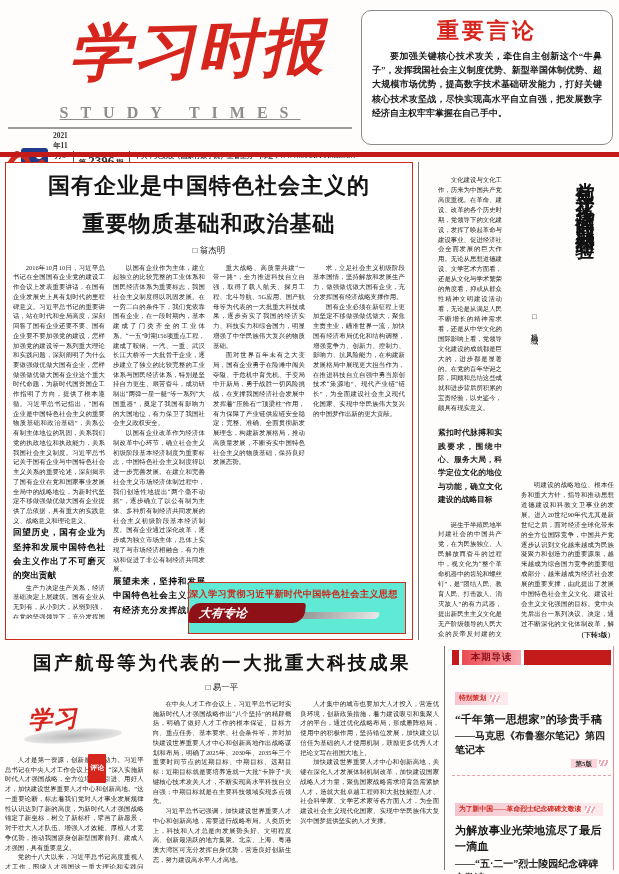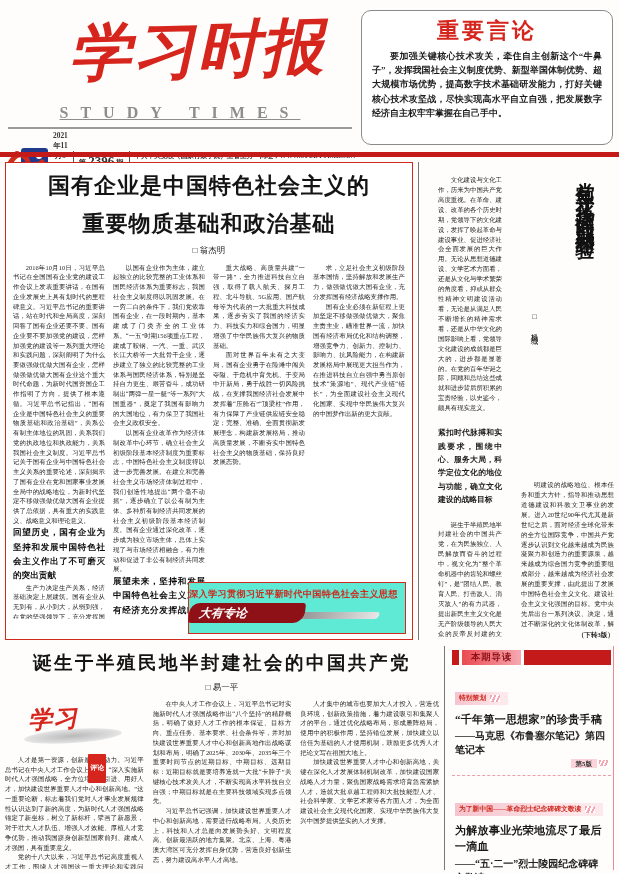--- a/index.html
+++ b/index.html
@@ -183,21 +183,21 @@
           <p>明建设的战略地位、根本任务和重大方针，指导和推动思想道德建设和科教文卫事业的发展。进入20世纪90年代尤其是新世纪之后，面对经济全球化带来的全方位国际竞争，中国共产党逐步认识到文化越来越成为民族凝聚力和创造力的重要源泉，越来越成为综合国力竞争的重要组成部分，越来越成为经济社会发展的重要支撑，由此提出了发展中国特色社会主义文化、建设社会主义文化强国的目标。党中央先后出台一系列决议、决定，通过不断深化的文化体制改革，解放文化生产力，促进文化发展繁荣，发挥了文化引领风尚、教育人民、服务社会、推动发展的作用。</p>
         </div>
         <div class="jump">（下转3版）</div>
       </div>
     </div>
   </div>
 
   <div class="bottom">
 
     <div class="bart">
-      <div class="bh">诞生于半殖民地半封建社会的中国共产党</div>
+      <div class="bh">国产航母等为代表的一大批重大科技成果</div>
       <div class="bby">□ 易一平</div>
       <div class="bcols">
         <div class="bcol">
           <div class="stamp2">
             <div class="sw-sh"></div>
             <div class="sw-xz">学习</div>
             <div class="sw-pl">评论</div>
           </div>
           <p>人才是第一资源，创新是第一动力。习近平总书记在中央人才工作会议上强调，“深入实施新时代人才强国战略，全方位培养、引进、用好人才，加快建设世界重要人才中心和创新高地。”这一重要论断，标志着我们党对人才事业发展规律性认识达到了新的高度，为新时代人才强国战略锚定了新坐标，树立了新标杆，擘画了新愿景，对于壮大人才队伍、增强人才效能、厚植人才竞争优势，推动我国跻身创新型国家前列、建成人才强国，具有重要意义。</p>
           <p>党的十八大以来，习近平总书记高度重视人才工作，围绕人才强国这一重大理论和实践问题，提出一系列新理念新战略新举措。</p>

